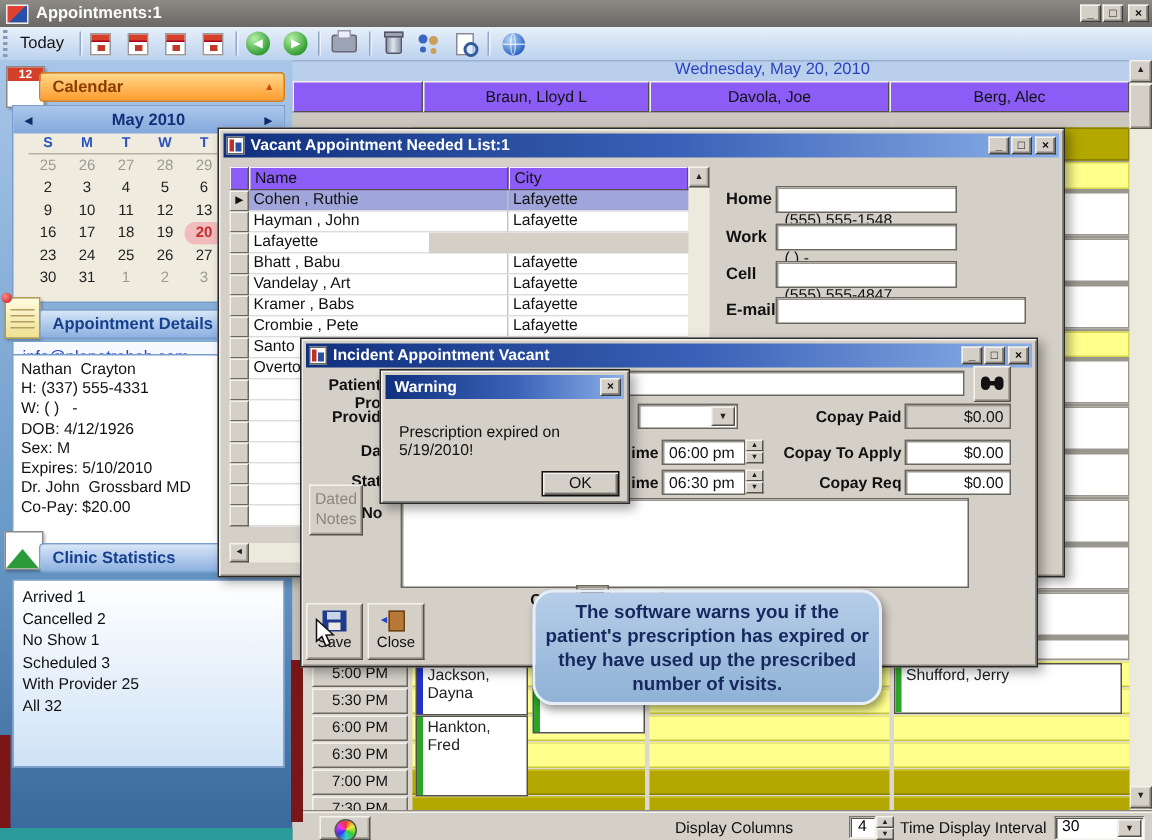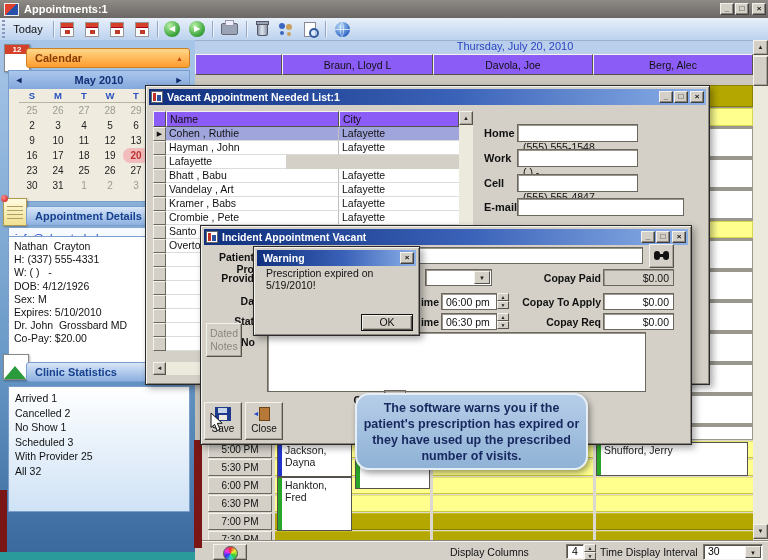--- a/index.html
+++ b/index.html
@@ -306,21 +306,21 @@
         <div class="stat-line">Arrived 1</div>
         <div class="stat-line">Cancelled 2</div>
         <div class="stat-line">No Show 1</div>
         <div class="stat-line">Scheduled 3</div>
         <div class="stat-line">With Provider 25</div>
         <div class="stat-line">All 32</div>
       </div>
   </div>
 
   <div class="abs schedule">
-    <div class="date-row">Thursday, July 20, 2010</div>
+    <div class="date-row">Wednesday, May 20, 2010</div>
     <div style="position:absolute;left:0;top:14px;width:558px;height:21px">
       <div class="col-h" style="left:0;width:87px"></div>
     <div class="col-h" style="left: 87px; width: 151px;">Braun, Lloyd L</div>
         <div class="col-h" style="left: 238px; width: 160px;">Davola, Joe</div>
         <div class="col-h" style="left: 398px; width: 160px;">Berg, Alec</div>
       </div>
     <div style="position:absolute;left:0;top:35px;width:558px;height:10px;background:#ccc8c0"></div>
     <div style="position:absolute;left:0;top:45px;width:80px;height:355px;background:#c4c0b8"></div>
     <div style="position:absolute;left:80px;top:45px;width:478px;height:355px;background:#9a978e">
         <div class="gcell olive" style="left: 0px; top: 0px; width: 155px; height: 22px;"></div>
@@ -610,21 +610,21 @@
     </div>
   </div>
 
   <div class="window" style="left:253px;top:246px;width:167px;height:90px;z-index:30">
     <div class="tbar">
       <span class="ttext">Warning</span>
       <span class="wctrl">
         <span class="wbtn">×</span>
       </span>
     </div>
-    <div class="wmsg" style="left:12px;top:20px;width:150px">Prescription expired on 5/19/2010!</div>
+    <div class="wmsg" style="left:12px;top:35px;width:150px">Prescription expired on 5/19/2010!</div>
     <div class="okbtn" style="left:107px;top:67px;width:52px;height:17px">OK</div>
   </div>
 
   <div class="callout">
     <span>The software warns you if the patient's prescription has expired or they have used up the prescribed number of visits.</span>
   </div>
 
   <svg class="abs" style="left:210px;top:412px;z-index:60" width="14" height="20">
     <path d="M1,1 L1,15.5 L4.6,12.4 L7.2,18.6 L10,17.3 L7.4,11.4 L12.2,11.2 Z" fill="#fff" stroke="#111" stroke-width="1"></path>
   </svg>

